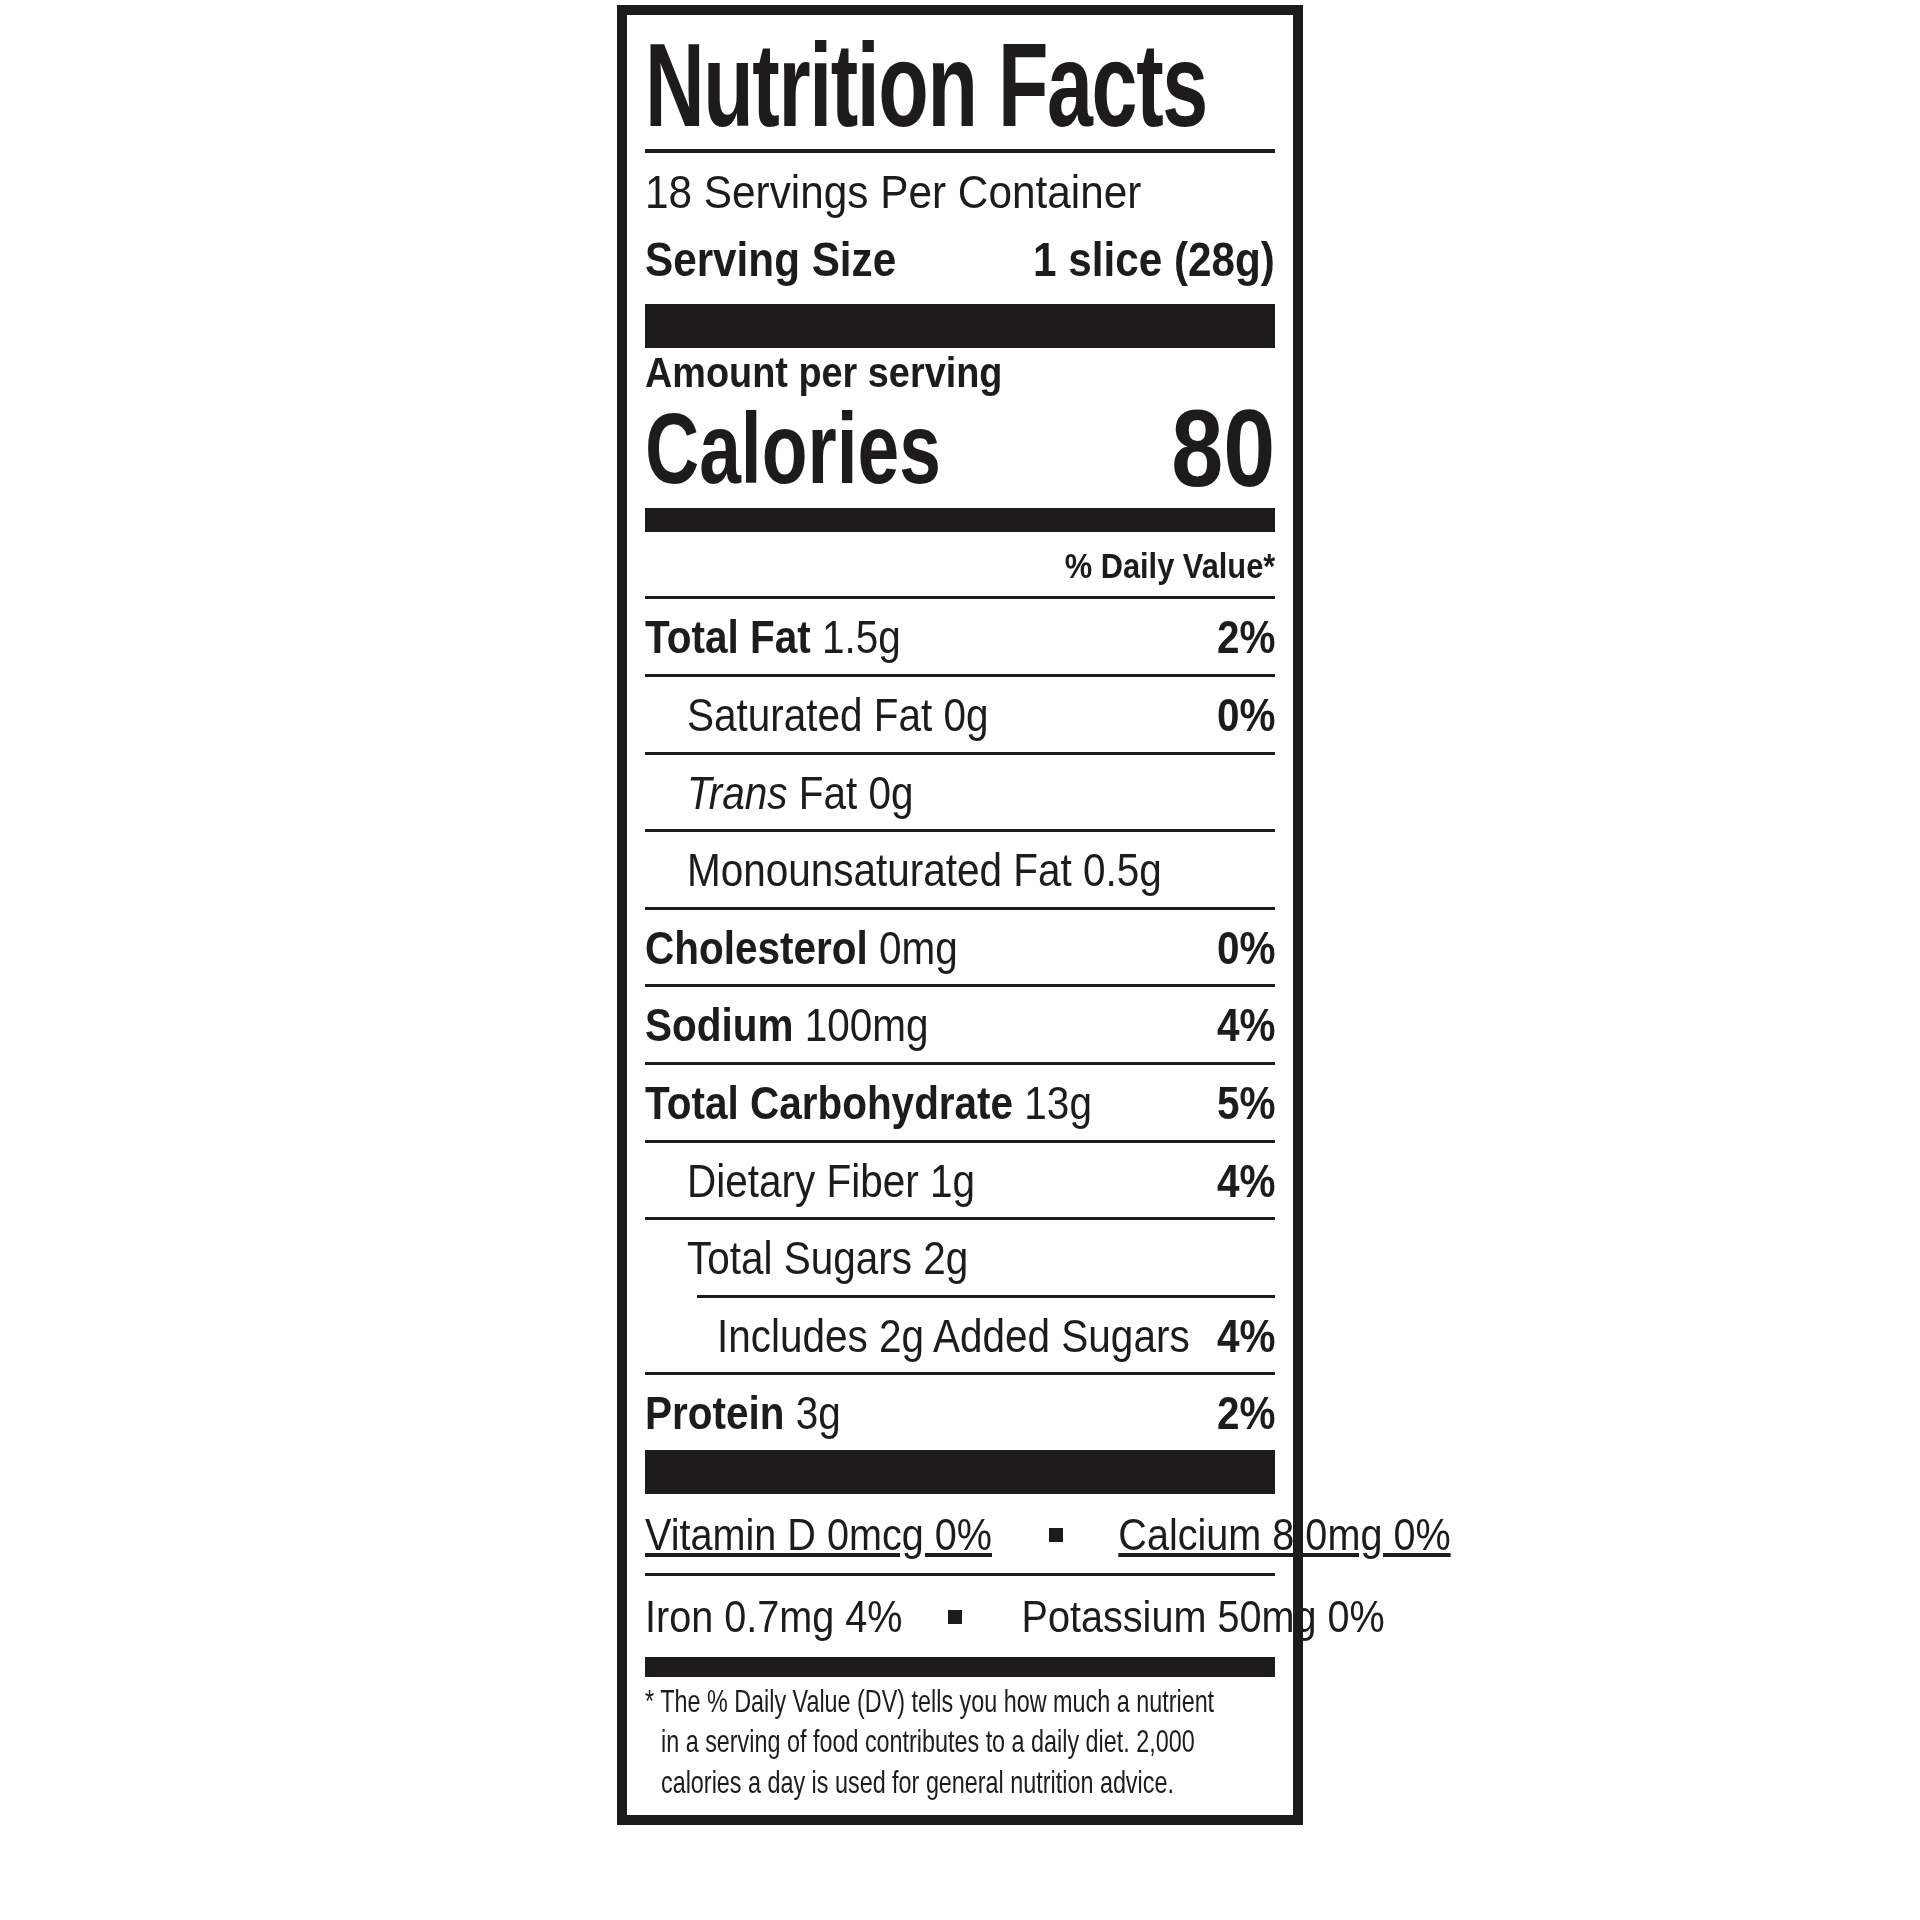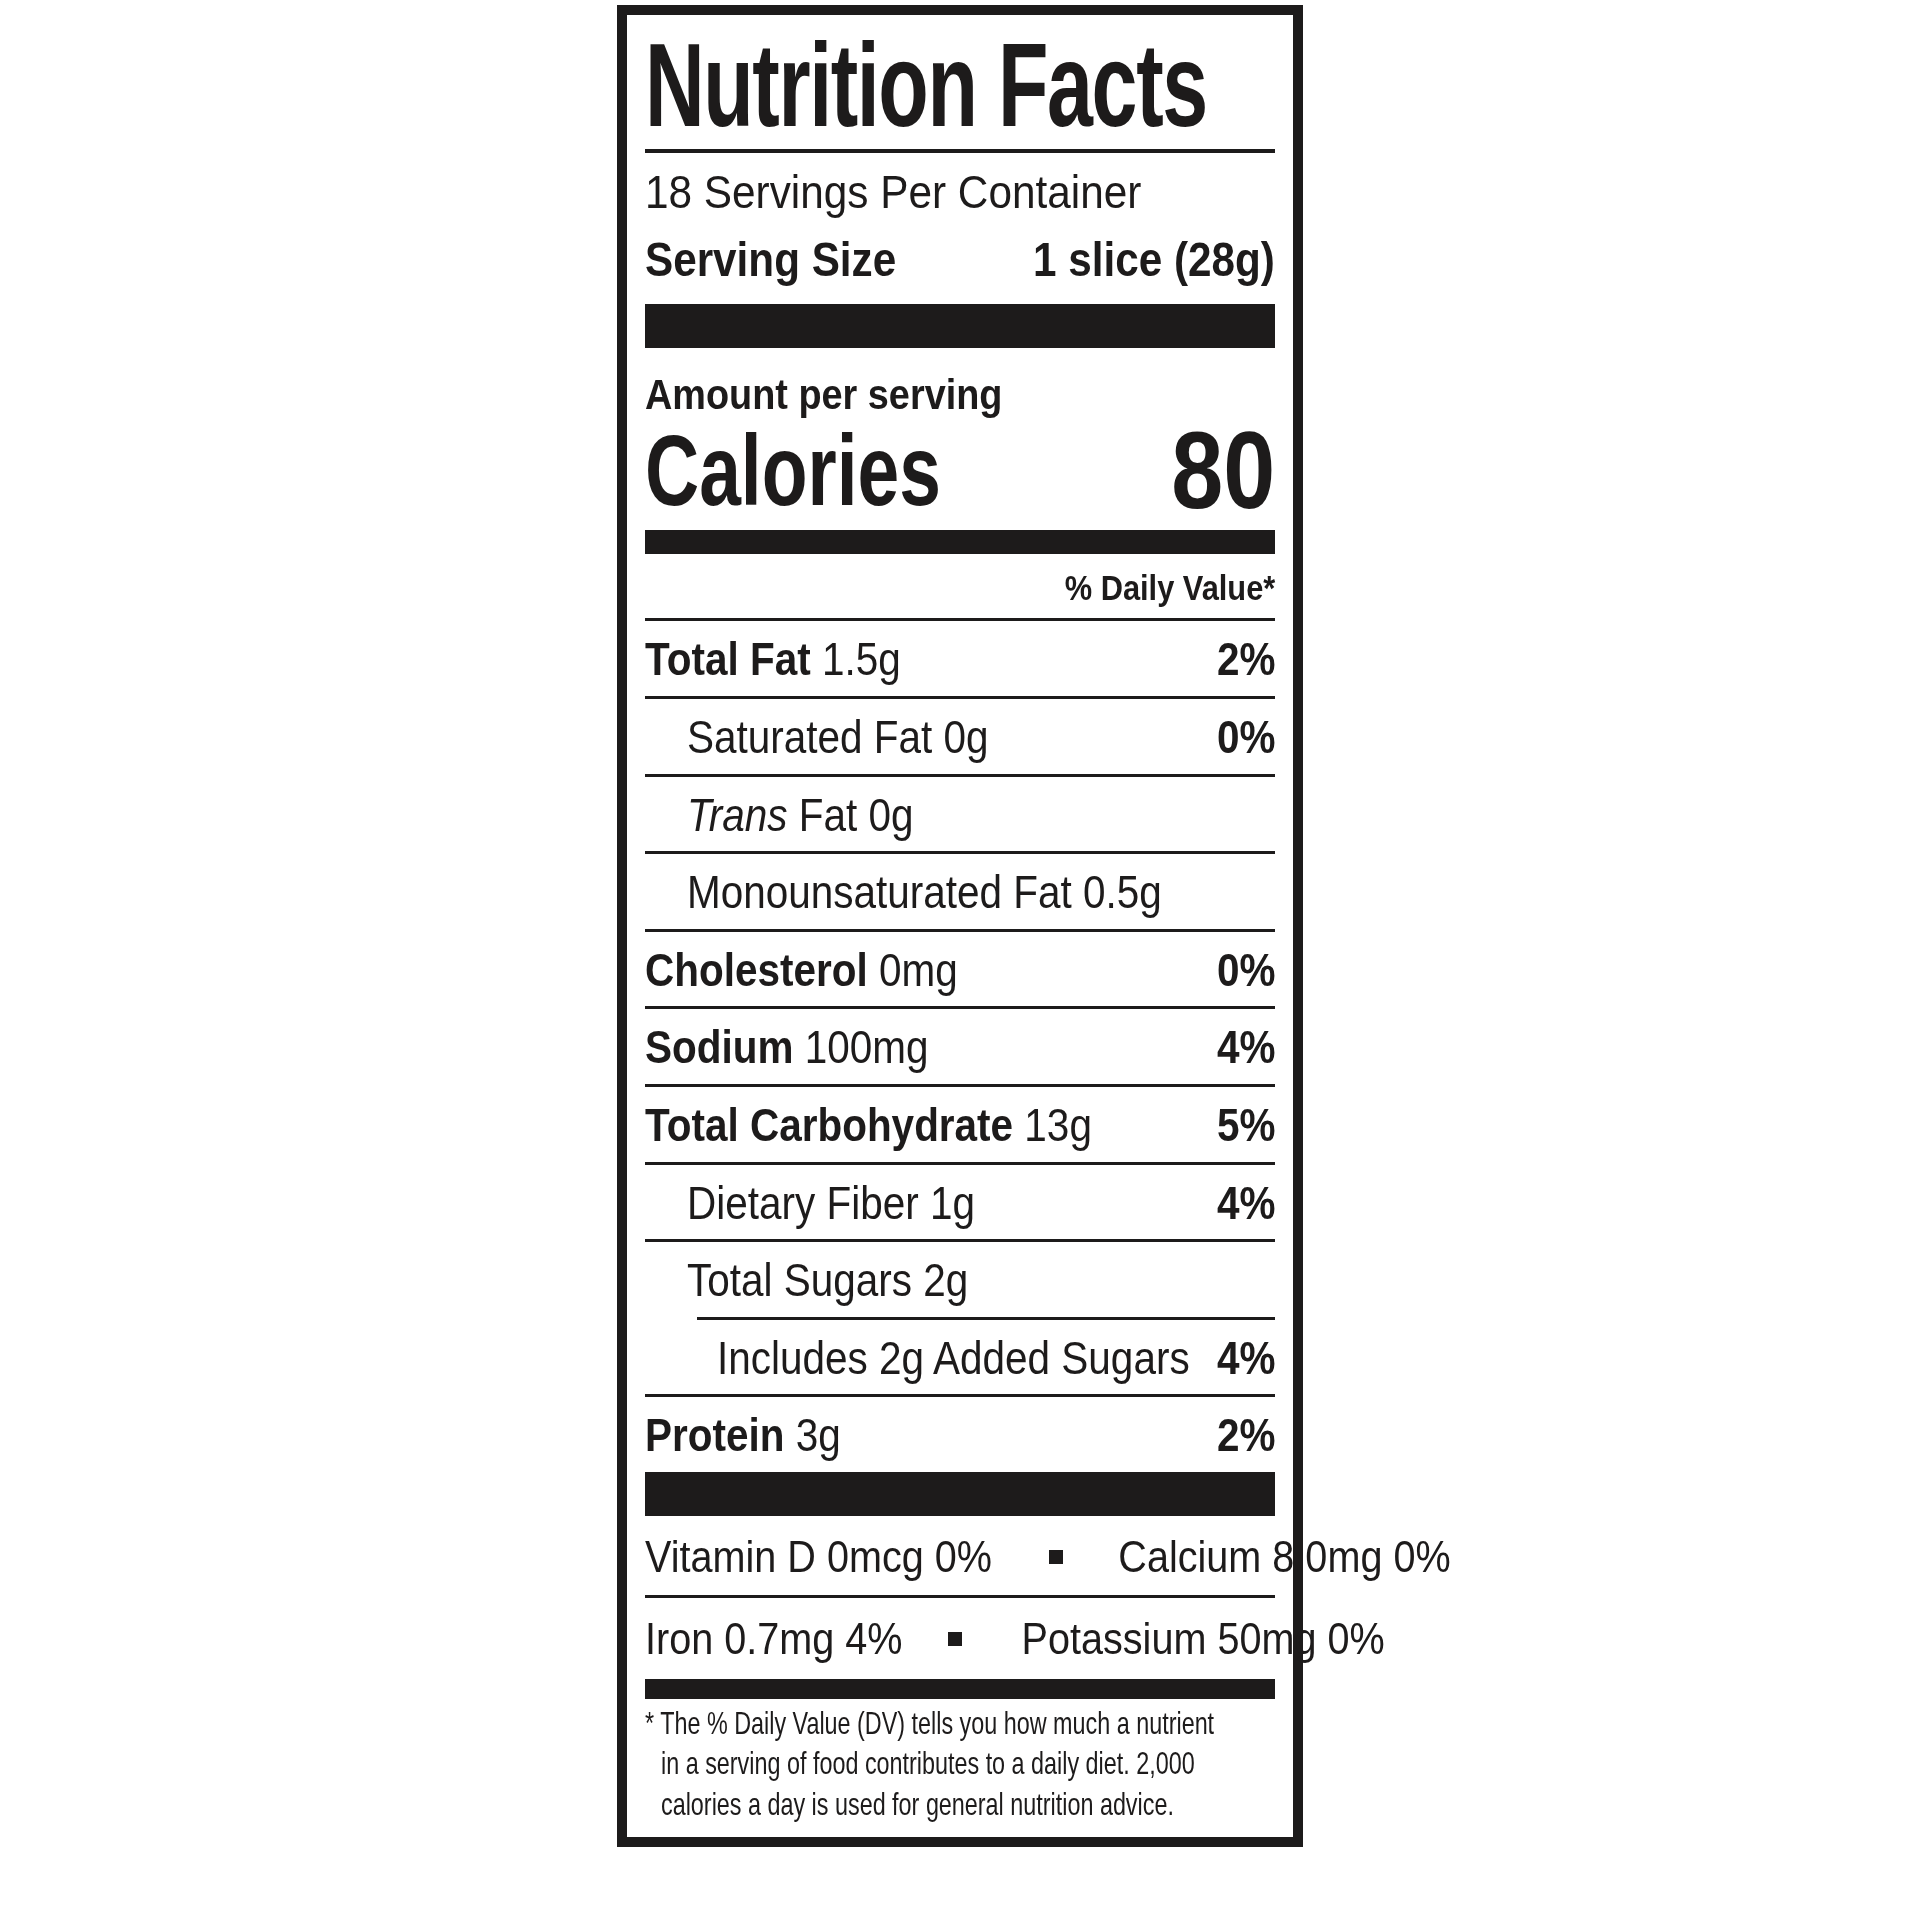--- a/index.html
+++ b/index.html
@@ -29,39 +29,39 @@
   .serving-size{margin-top:10px;font-size:48px;font-weight:bold;display:flex;justify-content:space-between;align-items:center;line-height:1.2;}
 
   .bar{background:var(--ink);}
   .bar-thick{height:44px;}
   .bar-medium{height:24px;}
   .bar-thin{height:20px;}
   .bar1{margin-top:16px;}
   .bar2{margin-top:10px;}
   .bar4{margin-top:2px;}
 
-  .aps{margin-top:24px;font-size:43px;font-weight:bold;line-height:1.05;}
+  .aps{margin-top:2px;font-size:43px;font-weight:bold;line-height:1.05;}
   .cal-row{display:flex;justify-content:space-between;align-items:flex-end;margin-top:2px;}
   .cal-word .cx{--sx:.75;font-size:100px;font-weight:bold;line-height:1.0;}
   .cal-num .cx-r{--sx:.85;font-size:110px;font-weight:bold;line-height:.92;}
 
   .dv-header{font-size:35px;font-weight:bold;text-align:right;padding:14px 0 10px 0;border-bottom:3px solid var(--ink);}
 
   .row{display:flex;justify-content:space-between;align-items:center;font-size:46px;line-height:1.1;padding:13px 0 11px 0;border-bottom:3px solid var(--ink);}
   .row .name{flex:0 1 auto;min-width:0;}
   .row .dv{flex:none;font-weight:bold;margin-left:12px;}
   .row .name b{font-weight:bold;}
   .row .name i{font-style:italic;}
   .r1{padding-left:42px;}
   .row-sugars{border-bottom:none;}
   .row-includes{border-top:3px solid var(--ink);border-bottom:none;margin-left:52px;padding-left:20px;}
   .row-protein{border-top:3px solid var(--ink);border-bottom:none;}
 
   .micro{display:flex;justify-content:space-between;align-items:center;font-size:45px;line-height:1.15;padding:15px 0 12px 0;}
-  .micro-1{border-bottom:3px solid var(--ink);}
+  .micro-1{border-bottom:3px solid var(--ink);text-decoration:underline;}
   .sq{width:14px;height:14px;background:var(--ink);flex:none;margin:0 10px;}
 
   .footnote{margin-top:4px;font-size:32px;line-height:1.28;padding-bottom:4px;}
   .fl{display:block;}
   .fl .cx{--sx:.73;}
   .fl-indent{padding-left:16px;text-decoration:underline;}
 </style>
 </head>
 <body>
 

